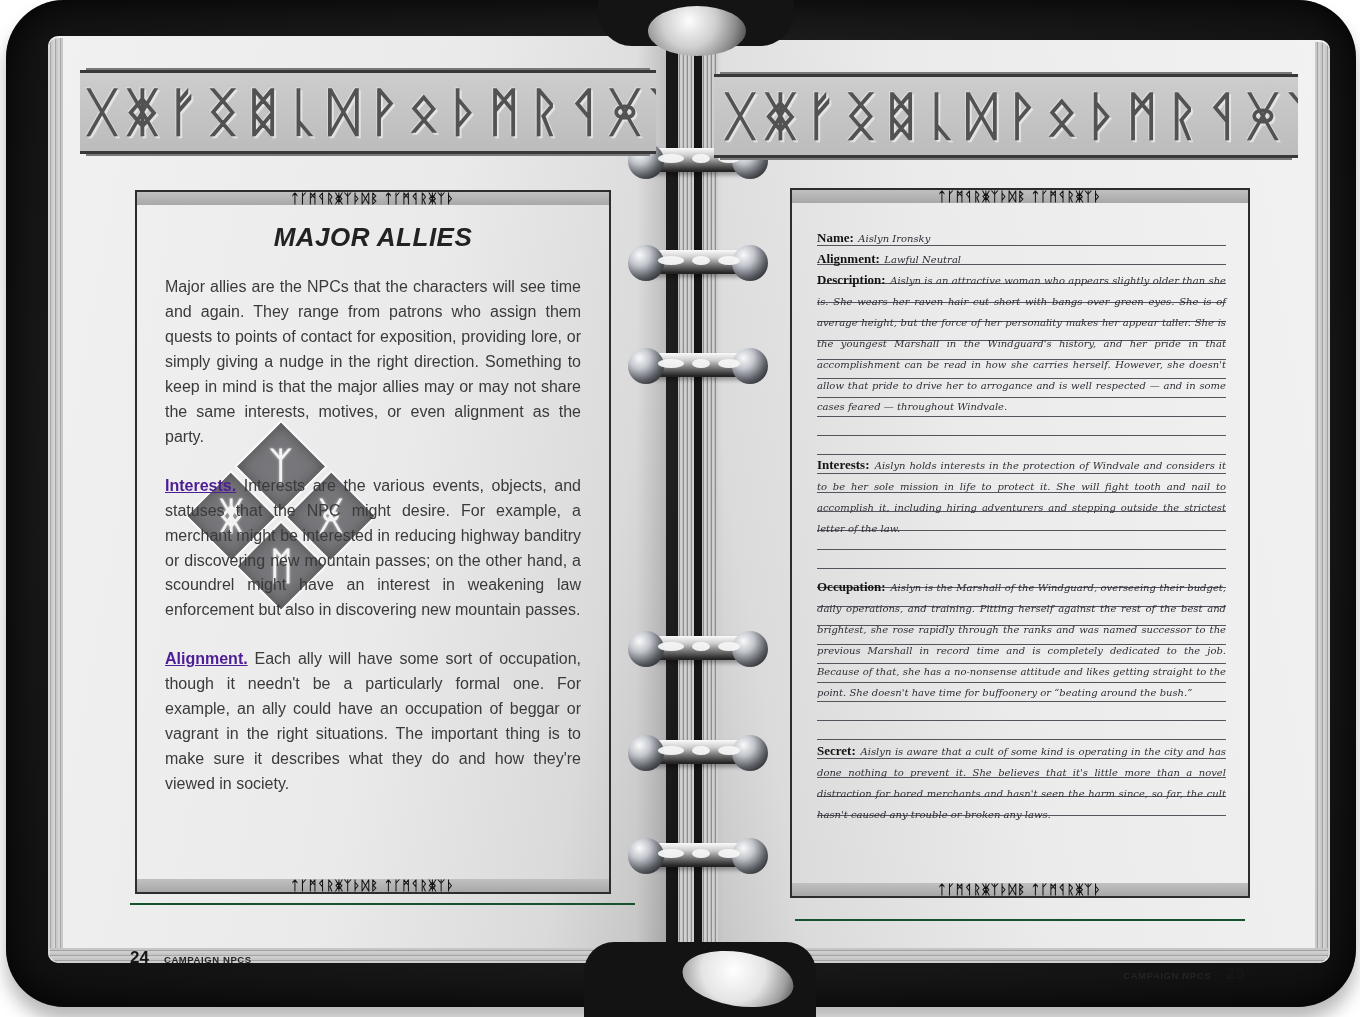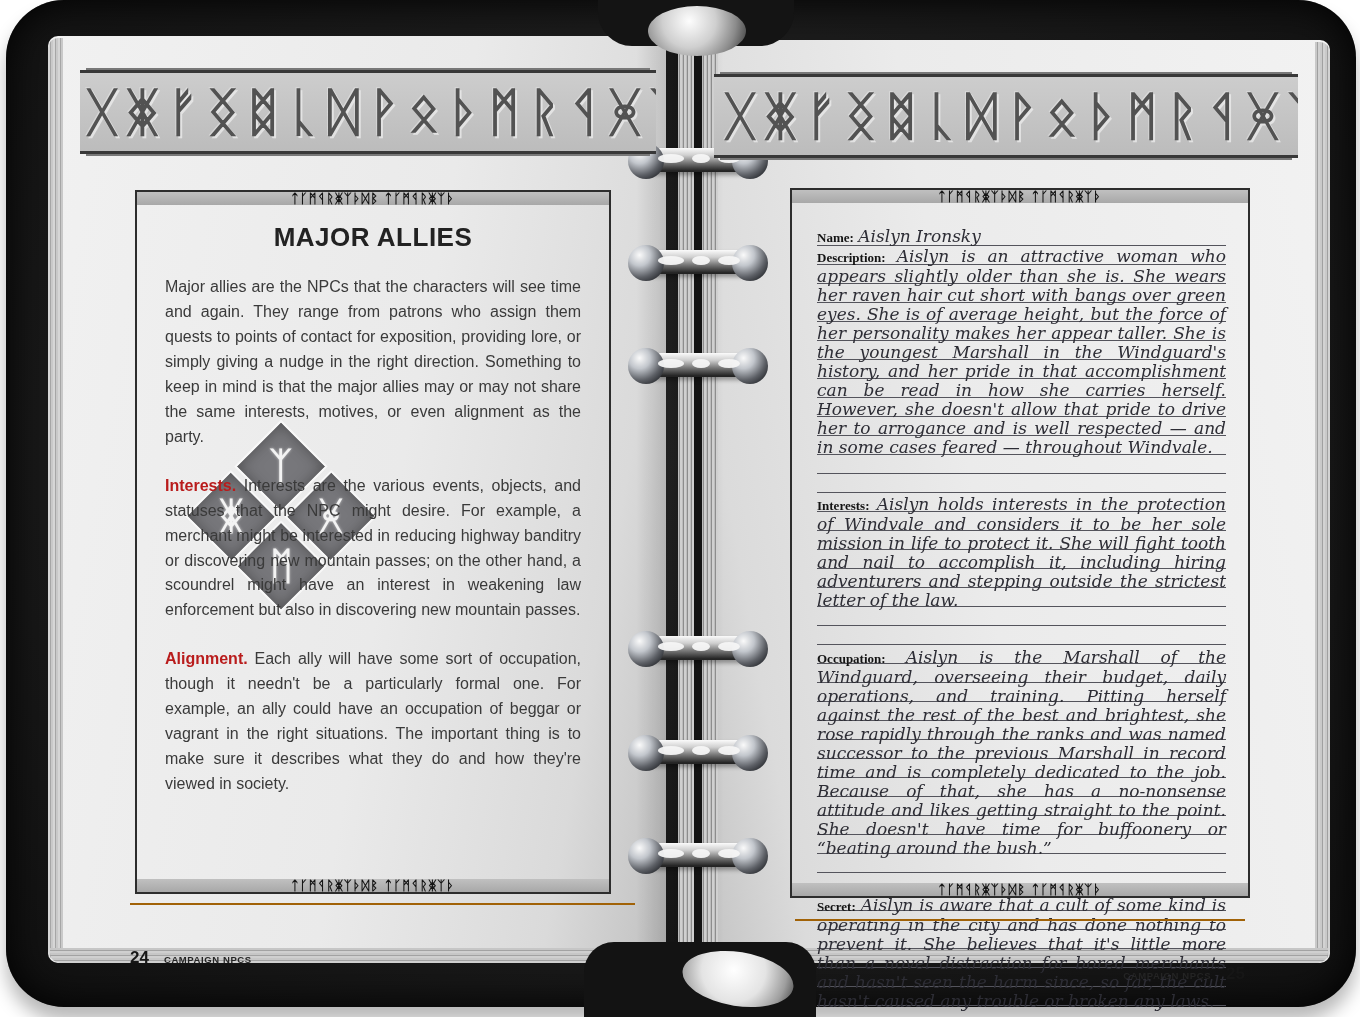--- a/index.html
+++ b/index.html
@@ -69,45 +69,45 @@
   .cbox { position:absolute; border:2px solid #2d2d2d; }
   .box-left  { left:135px; top:190px; width:472px; height:700px; }
   .box-right { left:790px; top:188px; width:456px; height:706px; }
   .cbar { position:absolute; left:0; right:0; height:13px; background:linear-gradient(#c0c0c0,#a8a8a8);
           display:flex; align-items:center; justify-content:center; overflow:hidden; }
   .cbar.top { top:0; } .cbar.bottom { bottom:0; }
   .cbar span { font-family:"DejaVu Sans", sans-serif; font-weight:bold; font-size:13px; line-height:13px;
                letter-spacing:1px; color:#151515; white-space:nowrap; }
 
   
-  .title { margin:30px 20px 0; text-align:center; font-weight:bold; font-size:26px; letter-spacing:0.5px; color:#222; }
+  .title { margin:30px 20px 0; text-align:center; font-weight:bold; font-size:26px; letter-spacing:0.5px; color:#222;font-style:italic; }
   .para  { margin:22px 28px 0; font-size:16px; line-height:1.56; color:#3a3a3a; text-align:justify; }
   .para + .para { margin-top:24px; }
-  .para b { color:#b91c1c; }
+  .para b { color:#4c1d95;text-decoration:underline; }
 
   
   .diamonds { position:absolute; left:167px; top:414px; width:132px; height:132px; transform:rotate(45deg);
               display:grid; grid-template-columns:1fr 1fr; grid-template-rows:1fr 1fr; gap:9px; }
   .tile { background:#77777b; box-shadow: 0 0 0 2px rgba(250,250,250,0.85), inset 0 0 14px rgba(40,40,40,0.5);
           display:flex; align-items:center; justify-content:center; }
   .tile span { transform:rotate(-45deg); color:#f3f3f3; font-family:"DejaVu Sans", sans-serif; font-size:38px; font-weight:bold;
           text-shadow:0 0 3px rgba(255,255,255,0.6); }
 
   
-  .footer { position:absolute; border-top:2px solid #a16207; padding-top:5px; display:flex; align-items:baseline; gap:15px; }
+  .footer { position:absolute; border-top:2px solid #14532d; padding-top:5px; display:flex; align-items:baseline; gap:15px; }
   .footer-left  { left:130px; top:903px; width:505px; }
   .footer-right { left:795px; top:919px; width:450px; justify-content:flex-end; }
   .pageno  { font-weight:bold; font-size:17px; color:#161616; }
   .chapter { font-weight:bold; font-size:9.5px; letter-spacing:0.6px; color:#242424;margin-top:44px; }
 
   
   .form { position:absolute; left:25px; right:22px; top:37px; color:#2d2d35;
           background: repeating-linear-gradient(to bottom, rgba(0,0,0,0) 0px, rgba(0,0,0,0) 18px, #54545c 18px, #54545c 19px); }
   .form, .form div { line-height:19px; }
-  .hand { font-family:"DejaVu Serif", serif; font-style:italic; font-size:17px; }
+  .hand { font-family:"DejaVu Serif", serif; font-style:italic; font-size:10px; }
   .flabel { font-family:Liberation Serif, serif; font-style:normal; font-weight:bold; font-size:13px; color:#141414; }
   .fsection { margin:0 0 38px; text-align:justify; }
   .fsection.last { margin-bottom:0; }
   .fieldrow { white-space:nowrap; overflow:hidden; }
 </style>
 </head>
 <body>
 
 <div class="stage">
 
@@ -212,20 +212,24 @@
 
   <div class="cbox box-right">
     <div class="cbar top">
         <span>ᛏᚴᛗᛩᚱᛤᛉᚦᛞᛒ ᛏᚴᛗᛩᚱᛤᛉᚦ</span>
       </div>
     <div class="form">
       <div class="fieldrow">
         <span class="flabel">Name:</span>
         <span class="hand">Aislyn Ironsky</span>
       </div>
+      <div class="fieldrow">
+        <span class="flabel">Alignment:</span>
+        <span class="hand">Lawful Neutral</span>
+      </div>
       <div class="fsection">
         <span class="flabel">Description:</span>
         <span class="hand">Aislyn is an attractive woman who appears slightly older than she is. She wears her raven hair cut short with bangs over green eyes. She is of average height, but the force of her personality makes her appear taller. She is the youngest Marshall in the Windguard's history, and her pride in that accomplishment can be read in how she carries herself. However, she doesn't allow that pride to drive her to arrogance and is well respected — and in some cases feared — throughout Windvale.</span>
       </div>
       <div class="fsection">
         <span class="flabel">Interests:</span>
         <span class="hand">Aislyn holds interests in the protection of Windvale and considers it to be her sole mission in life to protect it. She will fight tooth and nail to accomplish it, including hiring adventurers and stepping outside the strictest letter of the law.</span>
       </div>
       <div class="fsection">
         <span class="flabel">Occupation:</span>

